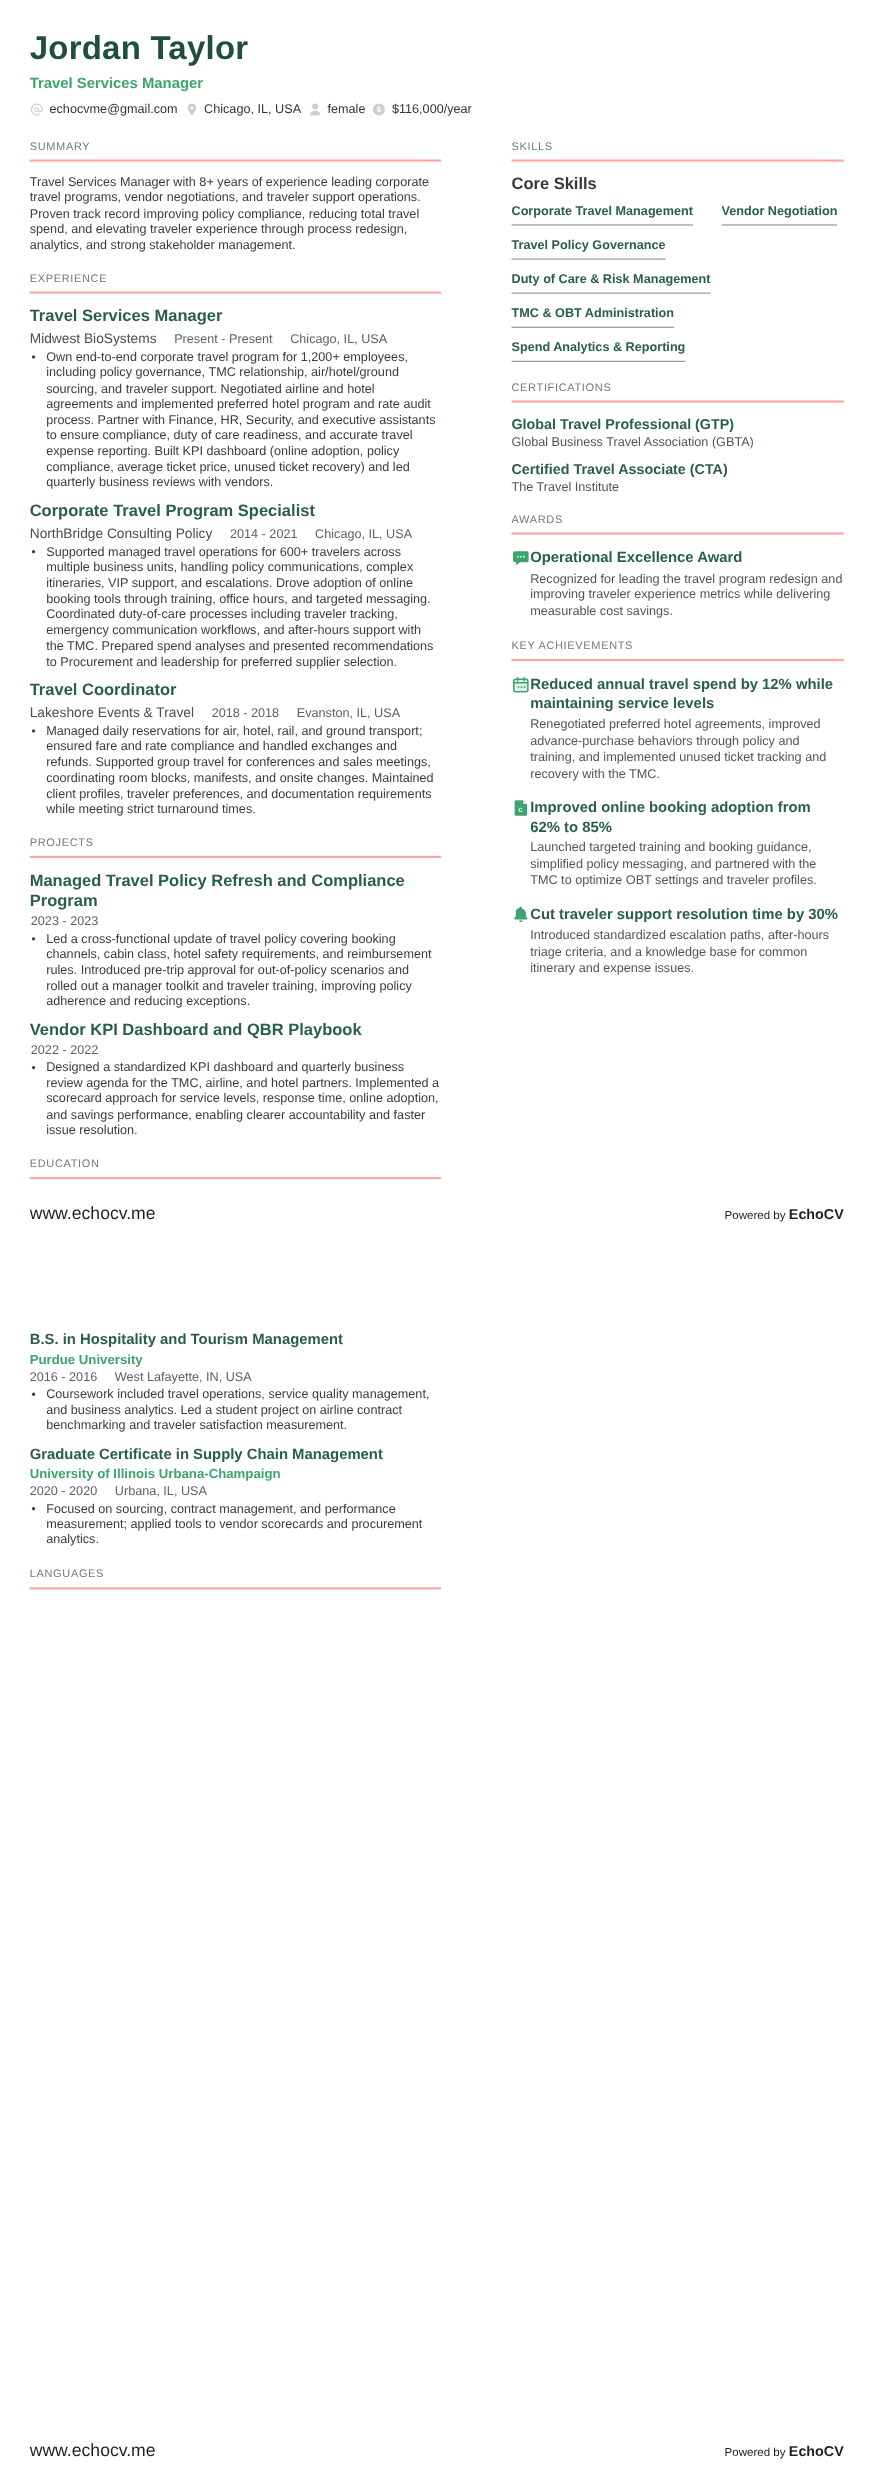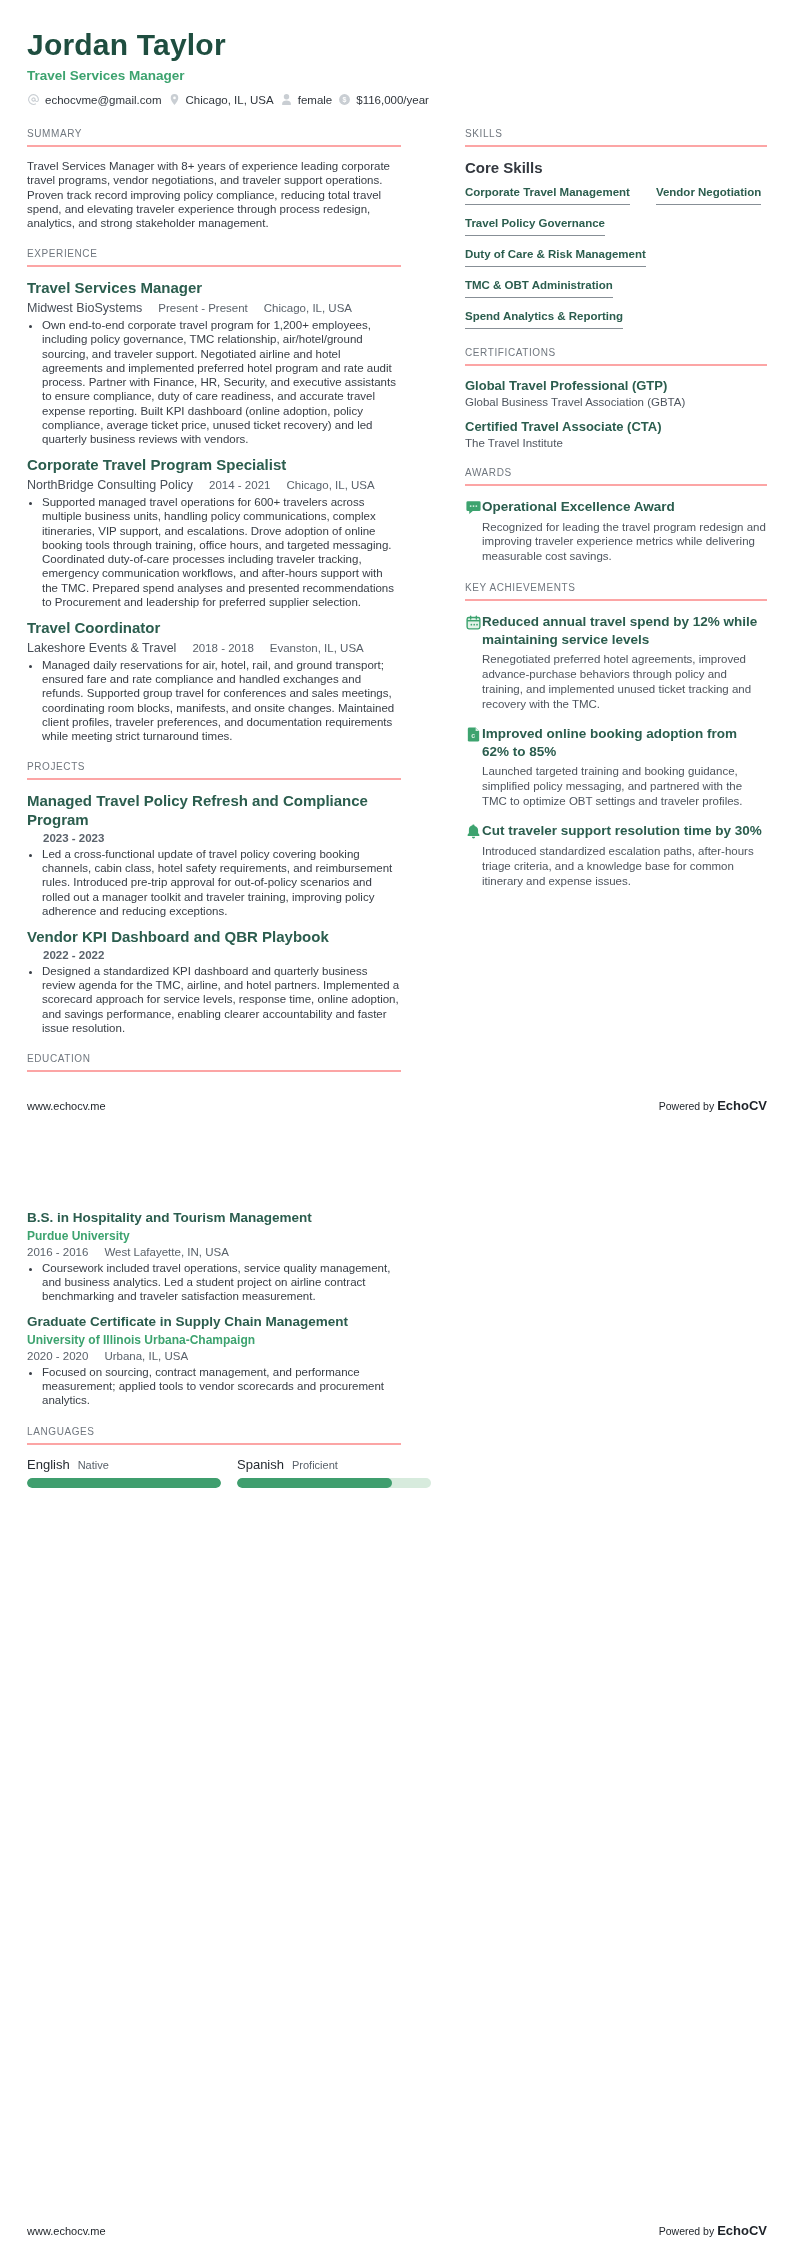--- a/index.html
+++ b/index.html
@@ -31,26 +31,26 @@
   .sec-label {
     font-size:10px; letter-spacing:.6px; color:#70777f;
     padding-bottom:6px; border-bottom:2px solid #fca5a5; margin-bottom:12px;
     font-weight:400;
   }
   .body-text { font-size:11.5px; line-height:1.24; color:#373d45; }
 
   
   .entry { margin-bottom:10px; }
   .entry-title { font-size:15px; font-weight:700; color:#2b5d4e; line-height:1.25; margin-top:4px; }
-  .entry-meta { display:flex; align-items:center; gap:16px; margin-top:3px; margin-bottom:3px; }
+  .entry-meta { display:flex; align-items:flex-end; gap:16px; margin-top:3px; margin-bottom:3px; }
   .company { font-size:12.5px; font-weight:500; color:#474e57; }
   .dates, .loc { font-size:11.5px; color:#5a626b; }
   .bullets { list-style:disc; padding-left:15px; margin-top:2px; }
   .bullets li { font-size:11.5px; line-height:1.24; color:#373d45; }
-  .dates-line { font-size:11.5px; color:#5a626b; margin:2px 16px 3px;font-weight:bold; }
+  .dates-line { font-size:11.5px; color:#5a626b; margin:2px 1px 3px; }
 
   .edu-title { font-size:13.5px; font-weight:700; color:#2b5d4e; line-height:1.3; margin-top:4px; }
   .edu-school { font-size:12px; font-weight:700; color:#3da36f; margin-top:2px; }
 
   
   .skills-heading { font-size:15px; font-weight:700; color:#33383f; margin-bottom:10px; }
   .skill-list { display:flex; flex-wrap:wrap; column-gap:26px; row-gap:12px; }
   .skill-chip { font-size:11.5px; font-weight:700; color:#2b5d4e;
     padding-bottom:6px; border-bottom:1.5px solid #878f96; }
 
@@ -71,21 +71,21 @@
   .lang-name { font-size:13px; font-weight:500; color:#262b31; }
   .lang-level { font-size:11px; color:#5a626b; }
   .lang-bar { height:10px; border-radius:5px; background:#d7ebdd; overflow:hidden; }
   .lang-fill { height:100%; border-radius:5px; background:#3f9e6e; }
 
   
   .footer { position:absolute; left:27px; right:27px; display:flex;
     justify-content:space-between; align-items:baseline; }
   .page1 .footer { bottom:12px; }
   .page2 .footer { bottom:8px; }
-  .footer-site { font-size:11px; color:#1c2127; text-decoration:none; }
+  .footer-site { font-size:16px; color:#1c2127; text-decoration:none; }
   .powered { font-size:10.5px; color:#1c2127; }
   .powered .brand { font-size:13px; font-weight:600; color:#1c2127; margin-left:3px; }
 </style>
 </head>
 <body>
 
 <div class="page page1">
 
   <div>
     <div class="name">Jordan Taylor</div>
@@ -324,40 +324,20 @@
         <span class="dates">2020 - 2020</span>
         <span class="loc">Urbana, IL, USA</span>
       </div>
       <ul class="bullets">
           <li>Focused on sourcing, contract management, and performance measurement; applied tools to vendor scorecards and procurement analytics.</li>
         </ul>
     </div>
 
     <div class="sec">
       <div class="sec-label">LANGUAGES</div>
-      <div class="lang-grid">
-        <div class="lang-item">
-          <div class="lang-head">
-            <span class="lang-name">English</span>
-            <span class="lang-level">Native</span>
-          </div>
-          <div class="lang-bar">
-            <div class="lang-fill" style="width: 100%;"></div>
-          </div>
-        </div>
-        <div class="lang-item">
-          <div class="lang-head">
-            <span class="lang-name">Spanish</span>
-            <span class="lang-level">Proficient</span>
-          </div>
-          <div class="lang-bar">
-            <div class="lang-fill" style="width: 80%;"></div>
-          </div>
-        </div>
-      </div>
     </div>
 
   </div>
 
   <div class="footer">
     <a class="footer-site" href="#">www.echocv.me</a>
     <span class="powered"><span>Powered by</span><span class="brand">EchoCV</span></span>
   </div>
 </div>
 

